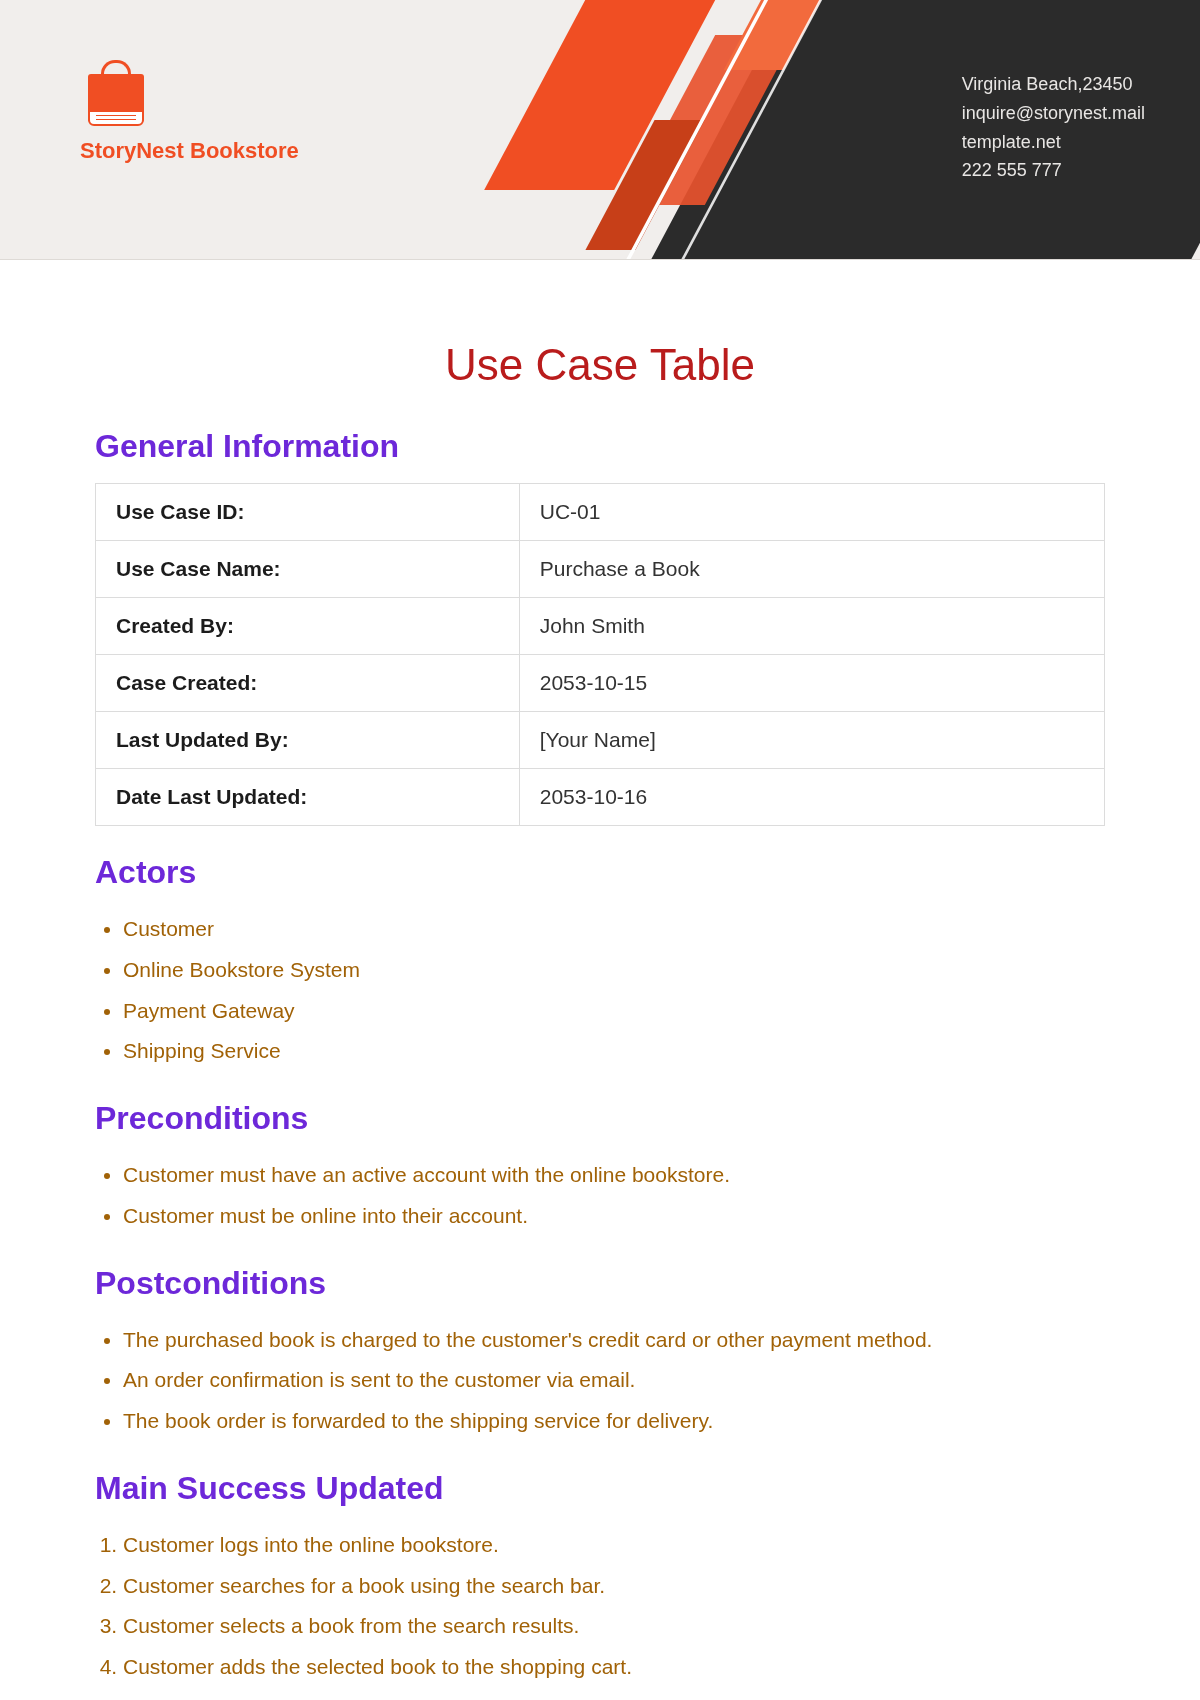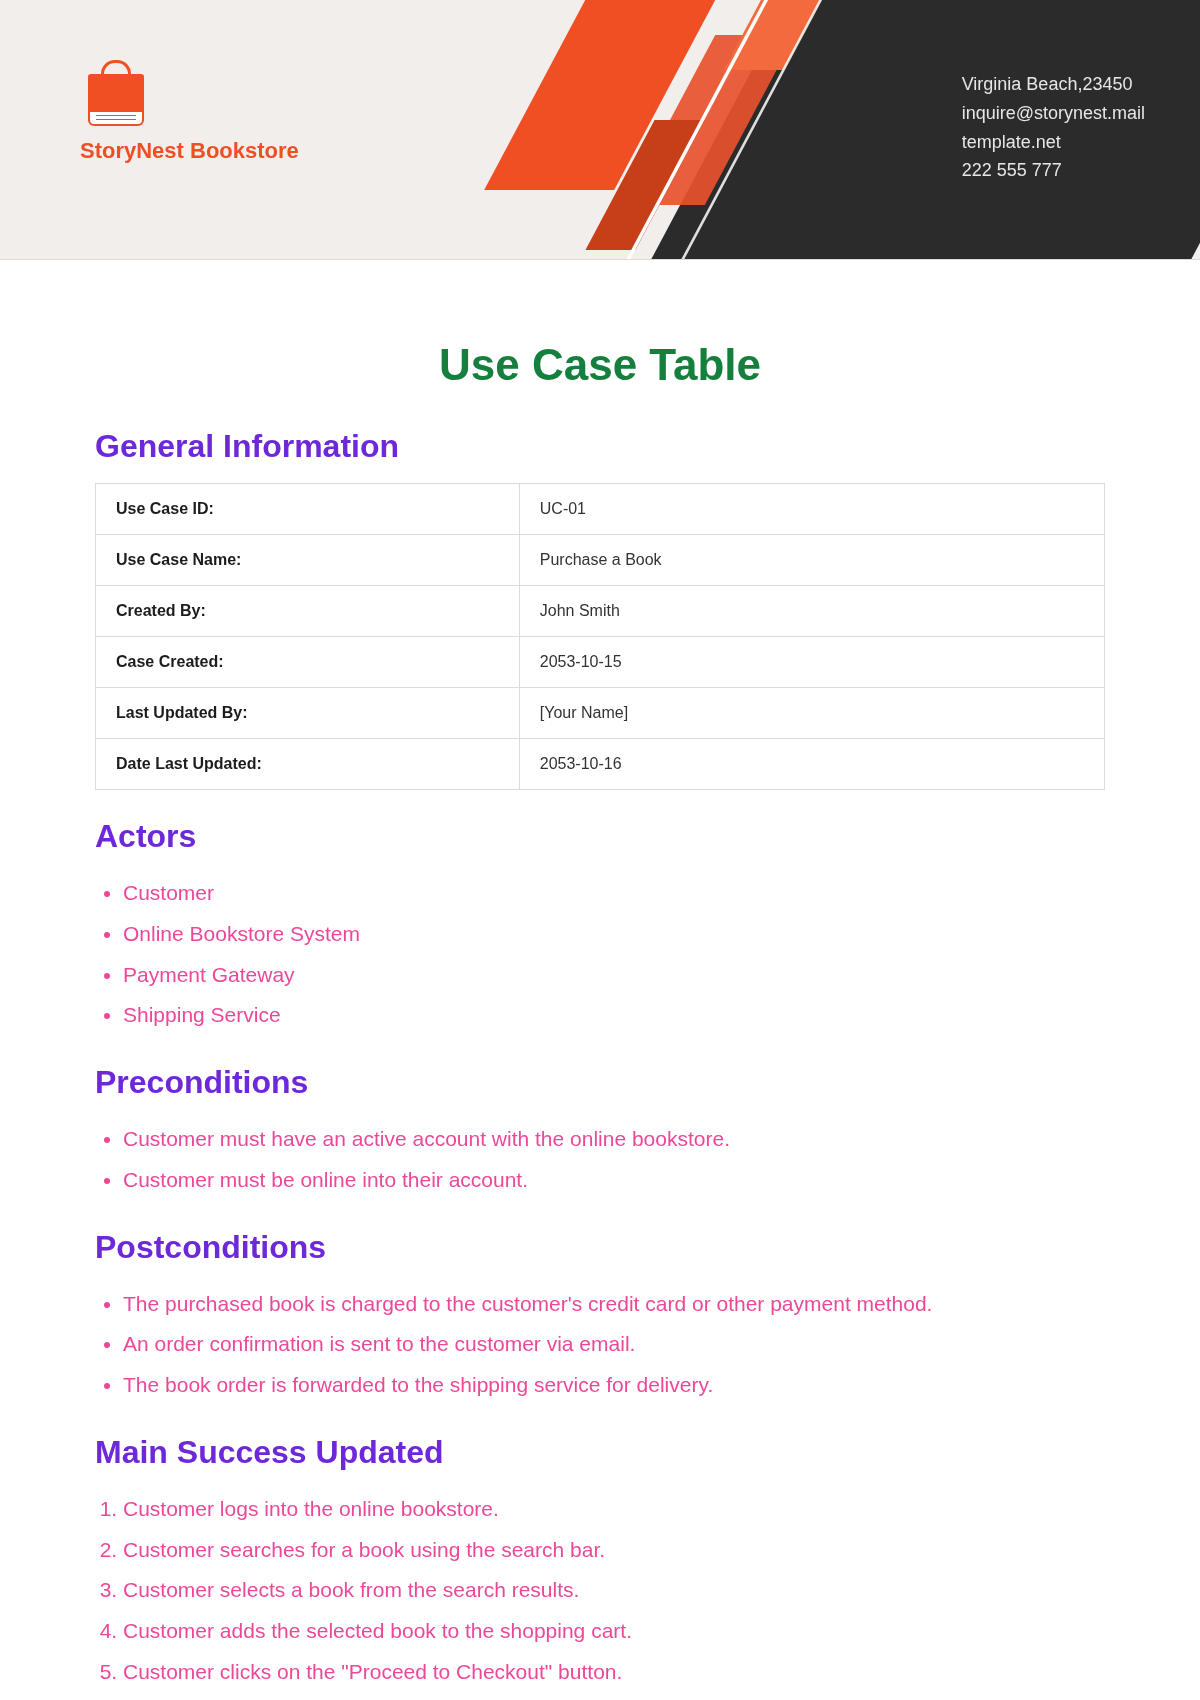--- a/index.html
+++ b/index.html
@@ -110,50 +110,50 @@
     font-size: 18px;
     line-height: 1.6;
     z-index: 5;
   }
   .content {
     padding: 80px 95px 40px 95px;
   }
   h1.title {
     text-align: center;
     font-size: 44px;
-    font-weight: 700;
+    font-weight: 400;
     margin-bottom: 38px;
-    color: #15803d;
+    color: #b91c1c;
   }
   h2.section {
     font-size: 32px;
     font-weight: 700;
     margin: 28px 0 18px 0;
     color: #6d28d9;
   }
   table.info {
     width: 100%;
     border-collapse: collapse;
-    font-size: 16px;
+    font-size: 21px;
   }
   table.info td {
     border: 1px solid #dcdcdc;
     padding: 16px 20px;
     color: #333;
   }
   table.info td.key {
     font-weight: 700;
     width: 42%;
     color: #1c1c1c;
   }
   .bold-val { font-weight: 400; color:#1c1c1c; }
   ul.bul, ol.num {
     padding-left: 28px;
     font-size: 21px;
-    color: #ec4899;
+    color: #a16207;
     line-height: 1.75;
     margin-top: 6px;
   }
   ul.bul li, ol.num li {
     padding: 2px 0;
   }
 </style>
 </head>
 <body>
 

